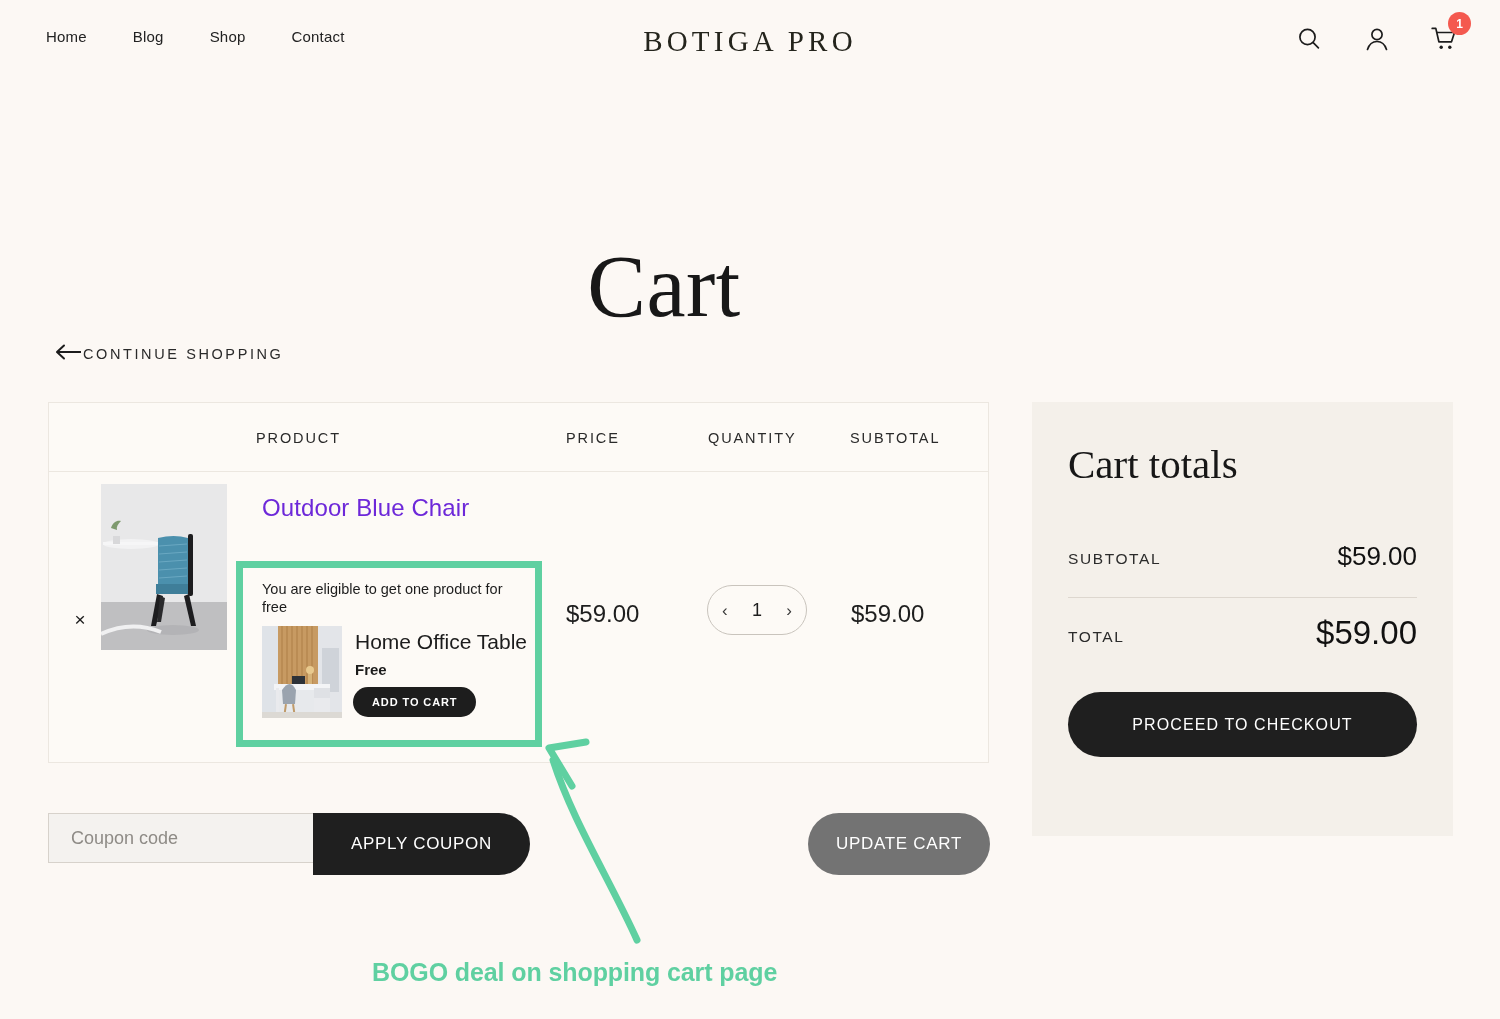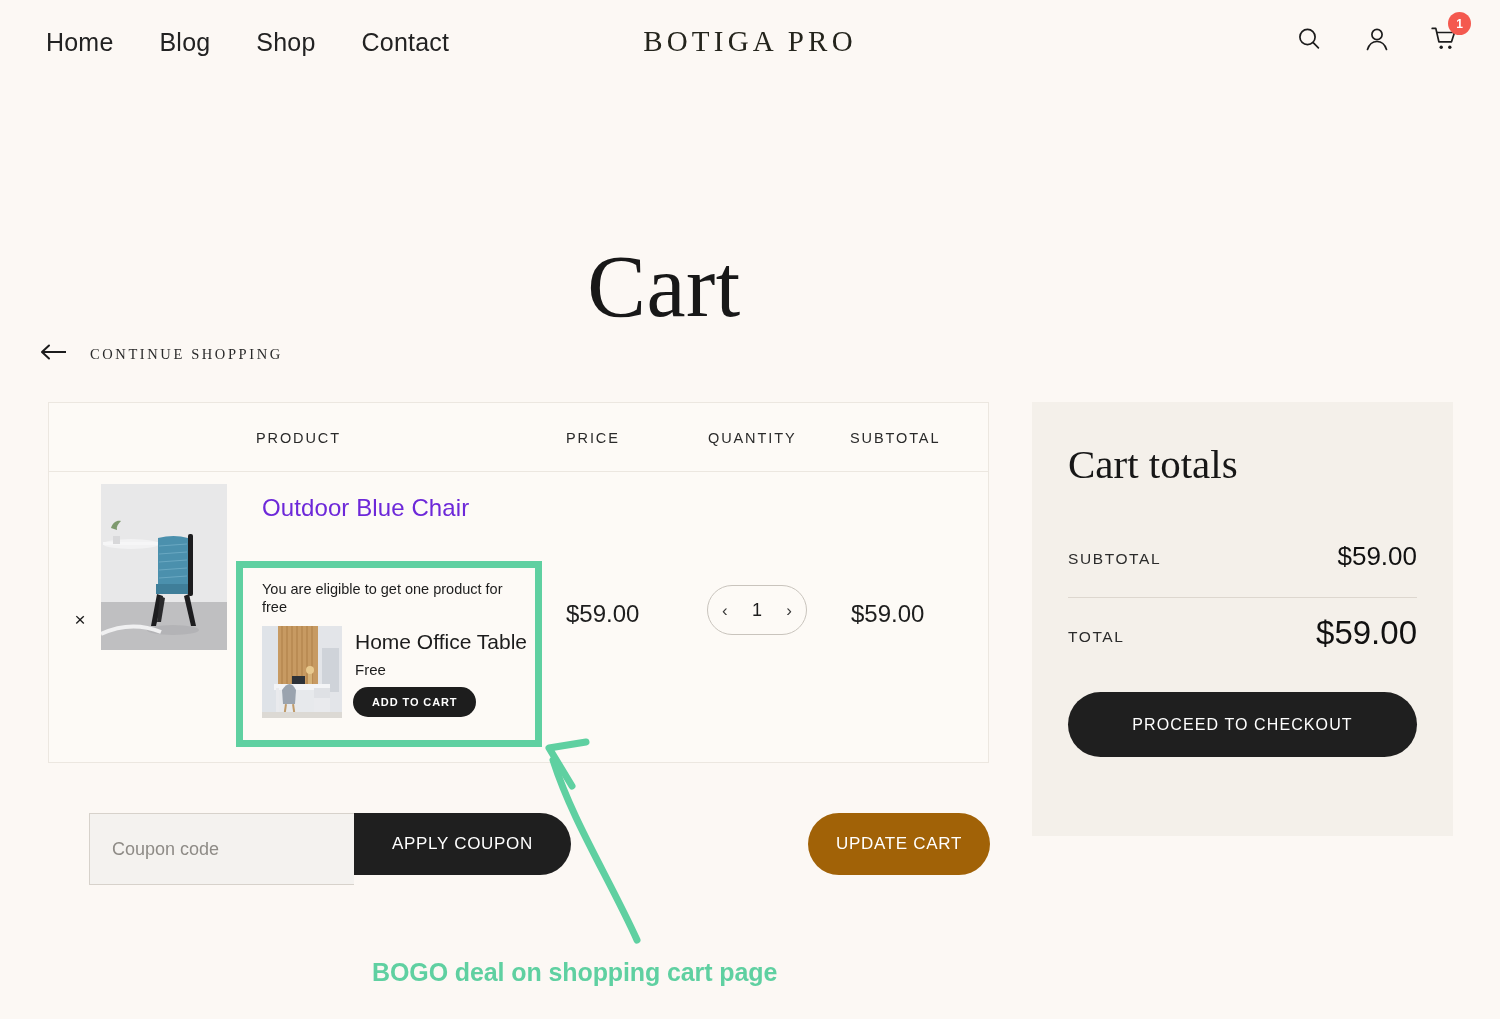--- a/index.html
+++ b/index.html
@@ -16,21 +16,21 @@
   
   .site-header{
     position:absolute;top:0;left:0;width:1500px;height:85px;
     display:flex;align-items:center;
   }
   .nav{
     position:absolute;left:46px;top:28px;
     display:flex;align-items:center;gap:46px;
   }
   .nav a{
-    font-size:25px;color:#222;text-decoration:none;letter-spacing:.2px;
+    font-size:15px;color:#222;text-decoration:none;letter-spacing:.2px;
   }
   .logo{
     position:absolute;left:0;right:0;top:25px;
     text-align:center;
     font-family:"Liberation Serif", serif;
     font-size:29px;letter-spacing:4.2px;
     color:#24241c;font-weight:400;
   }
   .header-icons{
     position:absolute;right:40px;top:24px;
@@ -51,24 +51,23 @@
   .page-title{
     position:absolute;top:184px;left:0;width:1328px;
     text-align:center;
     font-family:"Liberation Serif", serif;
     font-size:88px;line-height:1;color:#181818;font-weight:400;
     letter-spacing:.5px;
   }
 
   
   .continue{
-    position:absolute;left:40px;top:344px;
-    display:flex;align-items:center;gap:22px;
+    position:absolute;left:55px;top:344px;
+    display:flex;align-items:center;
     cursor:pointer;
-    font-family:Liberation Serif, serif;
   }
   .continue .arrow{display:block;}
   .continue .ctext{
     font-size:14.5px;letter-spacing:2.6px;color:#2a2a2a;font-weight:500;
   }
 
   
   .cart-table{
     position:absolute;left:48px;top:402px;width:941px;
     border:1px solid #ece7e0;
@@ -143,56 +142,56 @@
   .bogo-prod-img{
     position:absolute;left:19px;top:58px;width:80px;height:92px;
     overflow:hidden;background:#dfe2e6;
   }
   .bogo-prod-name{
     position:absolute;left:112px;top:62px;
     font-size:21px;color:#1c1c1c;
   }
   .bogo-prod-price{
     position:absolute;left:112px;top:93px;
-    font-size:15px;color:#1c1c1c;
+    font-size:15px;color:#1c1c1c;font-weight:bold;
   }
   .bogo-add-btn{
     position:absolute;left:110px;top:119px;
     height:30px;padding:0 19px;border-radius:15px;
     background:#1d1d1d;color:#fff;border:none;
     font-size:11px;font-weight:700;letter-spacing:.9px;
     display:flex;align-items:center;justify-content:center;
     cursor:pointer;font-family:"Liberation Sans", sans-serif;
   }
 
   
   .coupon-wrap{
     position:absolute;left:48px;top:813px;
     display:flex;align-items:stretch;
   }
   .coupon-input{
-    width:265px;height:72px;
+    width:265px;height:50px;
     border:1px solid #d7d2cb;border-right:none;
     background:#f4f2ef;
     font-size:18px;color:#2a2a2a;
     padding:0 22px;box-sizing:border-box;
-    outline:none;font-family:"Liberation Sans", sans-serif;margin-left:41px;
+    outline:none;font-family:"Liberation Sans", sans-serif;
   }
   .coupon-input::placeholder{color:#8e8b86;}
   .apply-btn{
     height:62px;padding:0 38px;
     background:#1f1f1f;color:#fff;border:none;
     border-radius:0 31px 31px 0;
     font-size:17px;letter-spacing:.7px;cursor:pointer;
     font-family:"Liberation Sans", sans-serif;
   }
   .update-btn{
     position:absolute;left:808px;top:813px;
     width:182px;height:62px;border-radius:31px;
-    background:#a16207;color:#fff;border:none;
+    background:#737373;color:#fff;border:none;
     font-size:17px;letter-spacing:.7px;cursor:pointer;
     font-family:"Liberation Sans", sans-serif;
   }
 
   
   .totals{
     position:absolute;left:1032px;top:402px;
     width:421px;height:434px;
     background:#f4f0ea;
     box-sizing:border-box;

